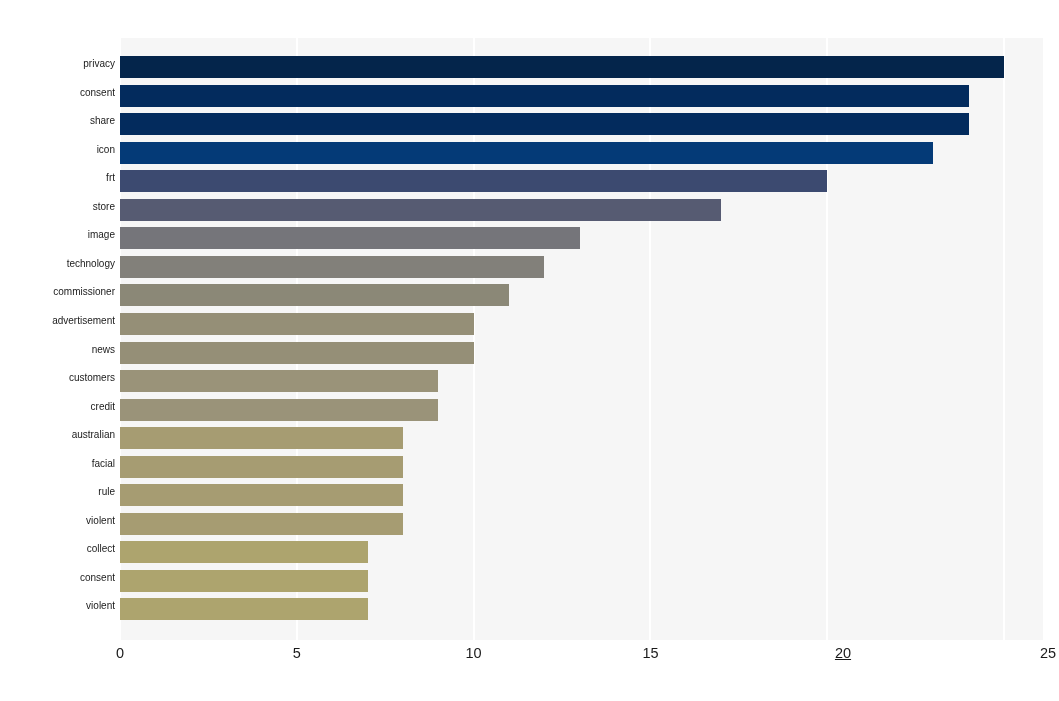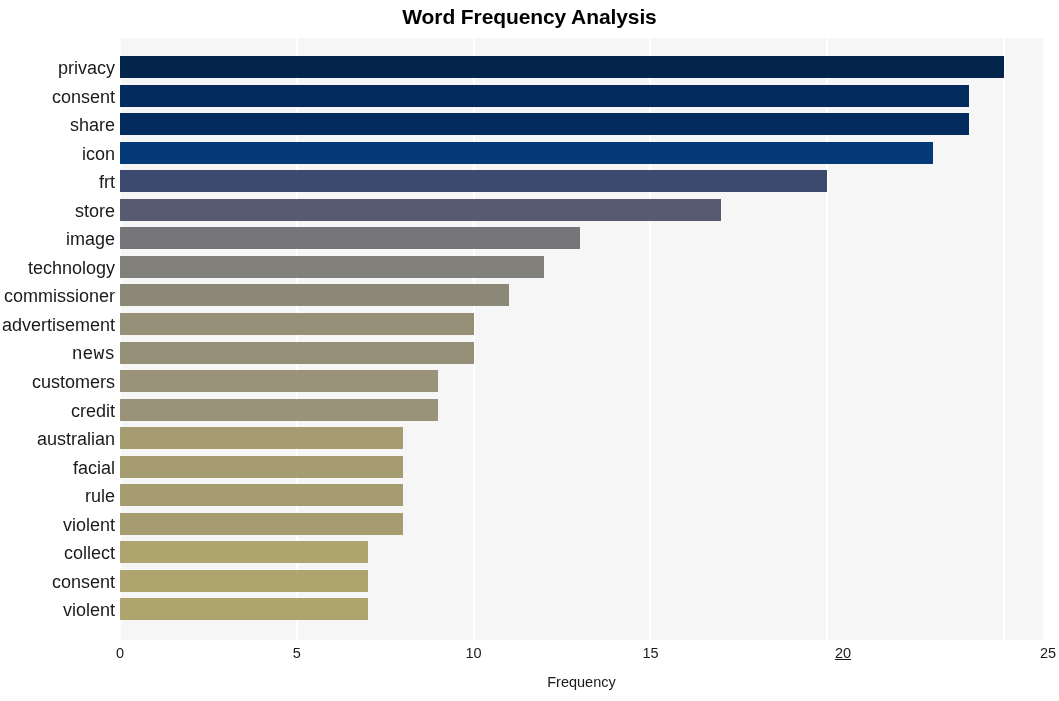--- a/index.html
+++ b/index.html
@@ -79,21 +79,21 @@
     left: 0;
     top: 38px;
     width: 115px;
     height: 602px;
   }
   .ylabel {
     position: absolute;
     right: 0;
     width: 115px;
     text-align: right;
-    font-size: 18px;
+    font-size: 10px;
     color: #1a1a1a;
     white-space: nowrap;
   }
 
   
   #xticks {
     position: absolute;
     left: 0;
     top: 645px;
     width: 1059px;
@@ -114,21 +114,20 @@
     text-align: center;
     font-size: 14.5px;
     color: #1a1a1a;
   }
 </style>
 </head>
 <body>
 
 <div id="figure">
 
-  <div id="chart-title">Word Frequency Analysis</div>
 
   <div id="plot-area">
     <div id="grid-layer">
         <div class="gridline" style="left: -1px;"></div>
         <div class="gridline" style="left: 175.82px;"></div>
         <div class="gridline" style="left: 352.64px;"></div>
         <div class="gridline" style="left: 529.46px;"></div>
         <div class="gridline" style="left: 706.28px;"></div>
         <div class="gridline" style="left: 883.1px;"></div>
       </div>
@@ -200,36 +199,35 @@
       <div class="ylabel" style="top: 20px;">privacy</div>
       <div class="ylabel" style="top: 48.55px;">consent</div>
       <div class="ylabel" style="top: 77.1px;">share</div>
       <div class="ylabel" style="top: 105.65px; margin-left: 27px;">icon</div>
       <div class="ylabel" style="top: 134.2px;">frt</div>
       <div class="ylabel" style="top: 162.75px;">store</div>
       <div class="ylabel" style="top: 191.3px; margin-left: 43px;">image</div>
       <div class="ylabel" style="top: 219.85px;">technology</div>
       <div class="ylabel" style="top: 248.4px;">commissioner</div>
       <div class="ylabel" style="top: 276.95px;">advertisement</div>
-      <div class="ylabel" style="top: 305.5px; font-family: Liberation Mono, monospace;">news</div>
+      <div class="ylabel" style="top: 305.5px;">news</div>
       <div class="ylabel" style="top: 334.05px;">customers</div>
       <div class="ylabel" style="top: 362.6px;">credit</div>
       <div class="ylabel" style="top: 391.15px;">australian</div>
       <div class="ylabel" style="top: 419.7px;">facial</div>
       <div class="ylabel" style="top: 448.25px;">rule</div>
       <div class="ylabel" style="top: 476.8px;">violent</div>
       <div class="ylabel" style="top: 505.35px;">collect</div>
       <div class="ylabel" style="top: 533.9px;">consent</div>
       <div class="ylabel" style="top: 562.45px;">violent</div>
     </div>
 
   <div id="xticks">
       <div class="xtick" style="left: 120px;">0</div>
       <div class="xtick" style="left: 296.82px;">5</div>
       <div class="xtick" style="left: 473.64px;">10</div>
       <div class="xtick" style="left: 650.46px;">15</div>
       <div class="xtick" style="left: 843px; text-decoration: underline;">20</div>
       <div class="xtick" style="left: 1000px; margin-left: 48px;">25</div>
     </div>
 
-  <div id="xaxis-label">Frequency</div>
 
 </div>
 
 </body></html>

